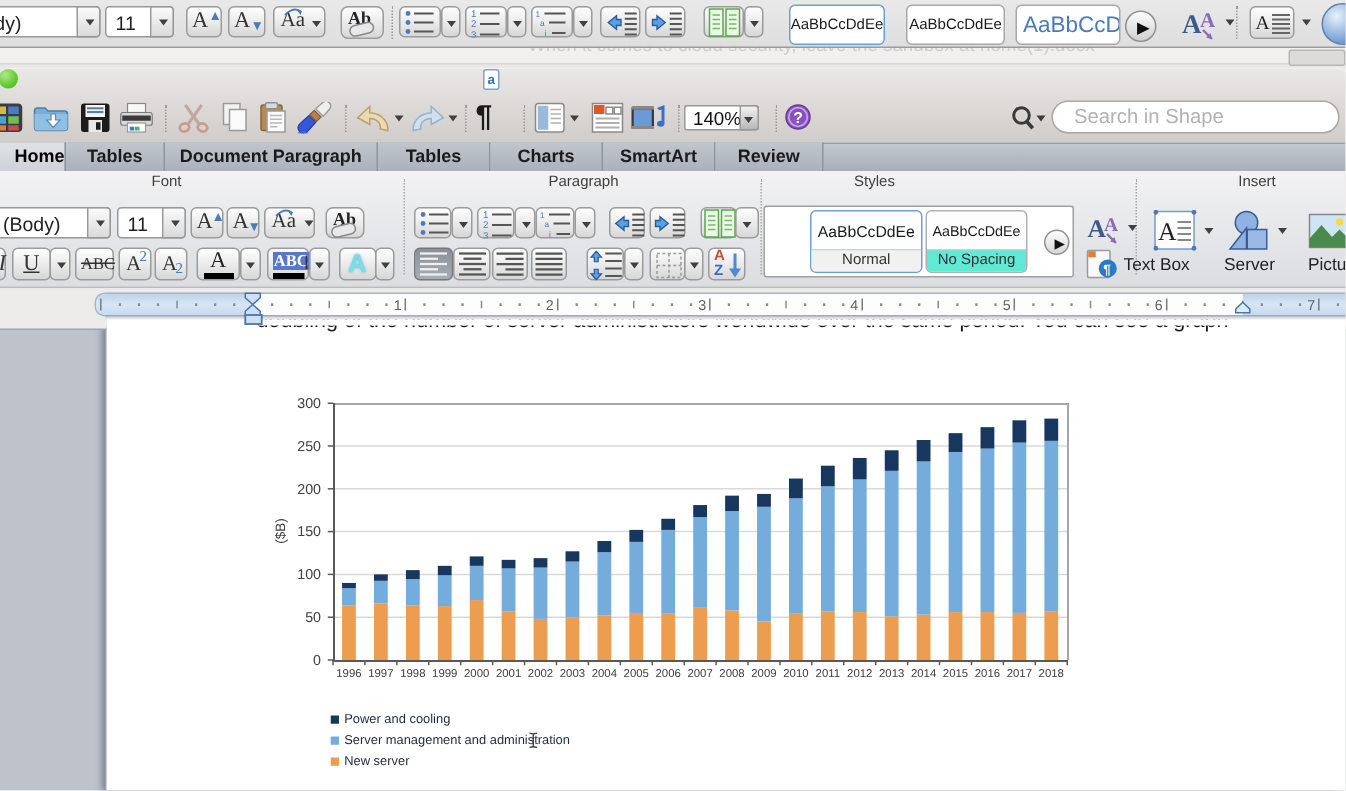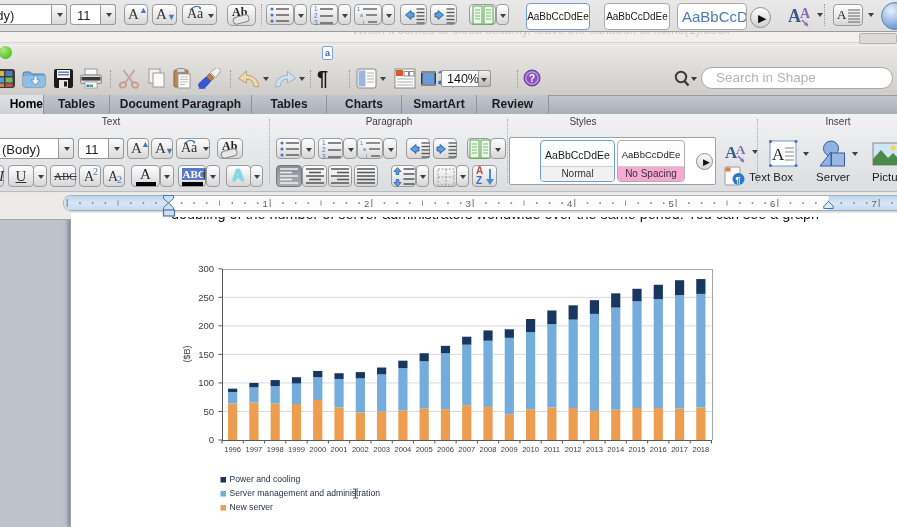--- a/index.html
+++ b/index.html
@@ -118,21 +118,21 @@
         <rect x="15.5" y="3.5" width="4.5" height="4.5" fill="#fff" stroke="#888"></rect>
         <path d="M3 11 h16 M3 14 h16 M3 17 h16" stroke="#b0b0b0" stroke-width="1.2"></path>
       </svg>
       <svg class="abs" style="left:420px;top:23px" width="25" height="21" viewBox="0 0 25 21">
         <rect x="1" y="3" width="15" height="15" rx="1" fill="#3a3a3a"></rect>
         <rect x="2.5" y="5" width="12" height="11" fill="#6a9ad8"></rect>
         <rect x="1" y="3" width="15" height="2" fill="#888"></rect>
         <rect x="1" y="16" width="15" height="2" fill="#888"></rect>
         <path d="M18 4 L23 2 L23 14 Q23 16.5 20.5 16.5 Q18 16.5 18 14.5 Q18 12.5 20.5 12.5 L21 12.6 L21 5 L19.5 5.5 Z" fill="#3a6ec8"></path>
       </svg>
-      <div class="combo" style="left:441px;top:25px;width:50px;height:17px;border-radius:2px;">
+      <div class="combo" style="left:456px;top:25px;width:50px;height:17px;border-radius:2px;">
         <span class="abs" style="left:5px;top:1px;font-size:12.5px;color:#111;">140%</span>
         <span class="ar" style="width:13px;background:linear-gradient(#f2f2f2,#b8b8b8);"></span>
         <span class="darrow" style="right:3px;top:7px;"></span>
       </div>
       <svg class="abs" style="left:523px;top:24px" width="18" height="18" viewBox="0 0 18 18">
         <circle cx="9" cy="9" r="8" fill="#8a52c0" stroke="#6a3a98" stroke-width="1"></circle>
         <circle cx="9" cy="9" r="6.2" fill="none" stroke="#c0a4e4" stroke-width="1.2"></circle>
         <text x="9" y="13" text-anchor="middle" font-size="10.5" font-weight="bold" fill="#fff" font-family="Liberation Sans">?</text>
       </svg>
       <svg class="abs" style="left:671px;top:24px" width="28" height="20" viewBox="0 0 28 20">
@@ -144,21 +144,21 @@
       <div class="abs" style="left:716px;top:25px;font-size:13.5px;color:#b2b2b2;">Search in Shape</div>
       <div id="tabs"></div>
       <div class="tab sel" style="left:0px;top:50px;width:44px;text-align:right;">Home</div>
       <div class="tab" style="left:44px;top:50px;width:66px;">Tables</div>
       <div class="tab" style="left:110px;top:50px;width:142px;">Document Paragraph</div>
       <div class="tab" style="left:252px;top:50px;width:75px;">Tables</div>
       <div class="tab" style="left:327px;top:50px;width:75px;">Charts</div>
       <div class="tab" style="left:402px;top:50px;width:75px;">SmartArt</div>
       <div class="tab" style="left:477px;top:50px;width:72px;">Review</div>
       <div id="ribbon">
-        <div class="glabel" style="left:41px;">Text</div>
+        <div class="glabel" style="left:41px;">Font</div>
         <div class="glabel" style="left:319px;">Paragraph</div>
         <div class="glabel" style="left:513px;">Styles</div>
         <div class="glabel" style="left:768px;">Insert</div>
         <div class="rsep" style="left:268.5px;"></div>
         <div class="rsep" style="left:507px;"></div>
         <div class="rsep" style="left:757px;"></div>
         <div class="combo" style="left:-42px;top:23.5px;width:116px;height:21px;">
           <span class="abs" style="left:43px;top:3px;font-size:13px;color:#222;">(Body)</span>
           <span class="ar">
             <span class="darrow" style="left:4.5px;top:8px;"></span>
@@ -384,21 +384,21 @@
             <path d="M1 11 L9 11 L5 17 Z" fill="#4a8ad8"></path>
           </svg>
         </div>
         <div class="abs" style="left:509px;top:23px;width:207px;height:48px;background:#fff;border:1px solid #a0a0a0;border-radius:2px;"></div>
         <div class="abs" style="left:540px;top:26px;width:75px;height:42px;background:#fdfefe;border:1.5px solid #6a9fd8;border-radius:4px;">
           <div style="position:absolute;left:0;right:0;top:8px;text-align:center;font-size:10.5px;color:#1a1a1a;">AaBbCcDdEe</div>
           <div style="position:absolute;left:0;right:0;bottom:0;height:15px;background:#f1f1f1;border-top:1px solid #d0d0d0;border-radius:0 0 3px 3px;text-align:center;font-size:10px;color:#333;line-height:14px;">Normal</div>
         </div>
         <div class="abs" style="left:617px;top:26px;width:68px;height:42px;background:#fdfdfd;border:1px solid #b0b0b0;border-radius:4px;">
           <div style="position:absolute;left:0;right:0;top:8px;text-align:center;font-size:9.5px;color:#1a1a1a;">AaBbCcDdEe</div>
-          <div style="position:absolute;left:0;right:0;bottom:0;height:15px;background:#f9a8d4;border-top:1px solid #d0d0d0;border-radius:0 0 3px 3px;text-align:center;font-size:10px;color:#333;line-height:14px;">No Spacing</div>
+          <div style="position:absolute;left:0;right:0;bottom:0;height:15px;background:#5eead4;border-top:1px solid #d0d0d0;border-radius:0 0 3px 3px;text-align:center;font-size:10px;color:#333;line-height:14px;">No Spacing</div>
         </div>
         <div class="abs" style="left:696px;top:38.5px;width:17px;height:17px;border-radius:50%;background:linear-gradient(#fdfdfd,#d8d8d8);border:1px solid #909090;">
           <span style="position:absolute;left:6px;top:3px;font-size:9px;color:#111;">▶</span>
         </div>
         <svg class="abs" style="left:724px;top:26px" width="26" height="24" viewBox="0 0 26 24">
           <text x="1" y="18" font-size="17" font-weight="bold" fill="#3a5a8a" font-family="Liberation Serif">A</text>
           <text x="12" y="14" font-size="13" font-weight="bold" fill="#8a6ab8" font-family="Liberation Serif">A</text>
           <path d="M14 16 l6 6" stroke="#8a6ab8" stroke-width="1.5"></path>
           <path d="M20 22 l-1 -4 l-3 3 z" fill="#8a6ab8"></path>
         </svg>

